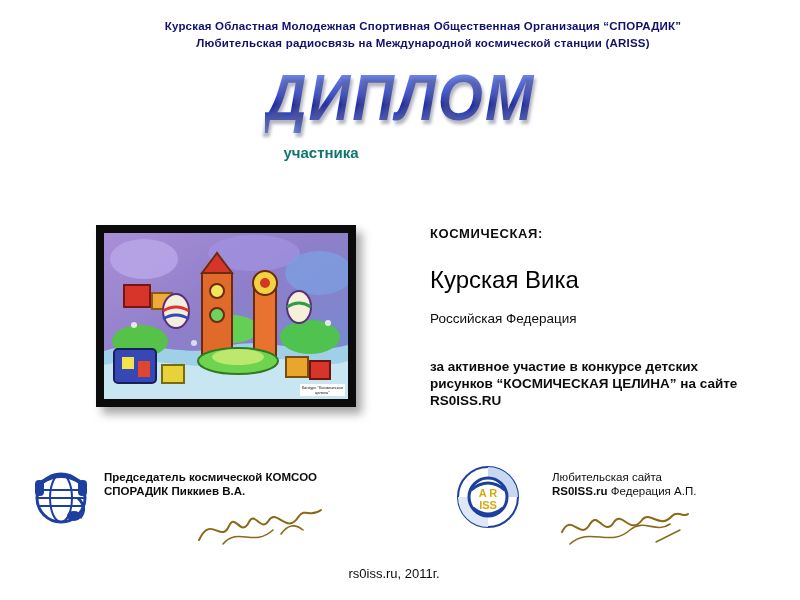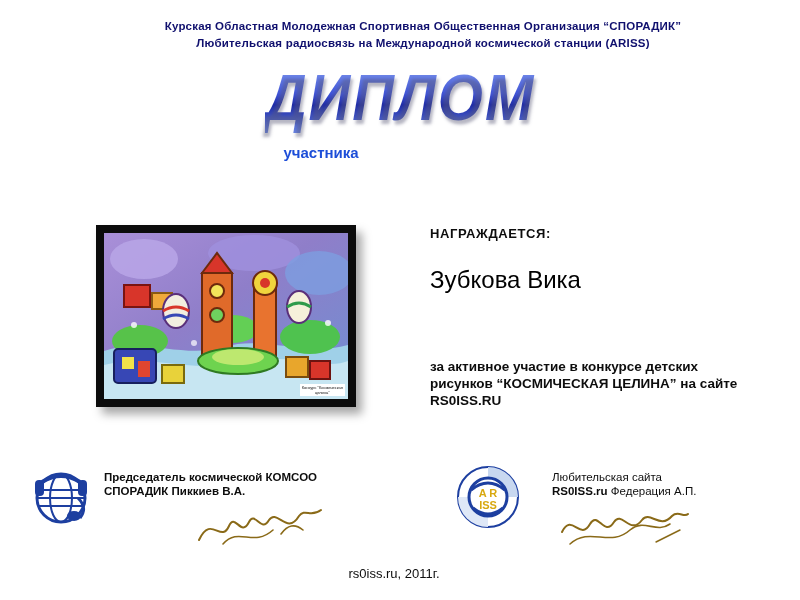--- a/index.html
+++ b/index.html
@@ -62,21 +62,21 @@
     transform: scaleY(1.12);
   }
   .subtitle {
     position: absolute;
     top: 144px;
     left: 0;
     width: 642px;
     text-align: center;
     font-size: 15px;
     font-weight: bold;
-    color: #1d4ed8;
+    color: #0f766e;
   }
 
   
   .art-frame {
     position: absolute;
     left: 96px;
     top: 225px;
     width: 260px;
     height: 182px;
     background: #0b0b0b;
@@ -271,22 +271,23 @@
         <circle cx="224" cy="90" r="3" fill="#ffffff" opacity="0.8"></circle>
         <circle cx="90" cy="110" r="3" fill="#ffffff" opacity="0.7"></circle>
       </svg>
       <div class="art-caption">
         <div>Конкурс "Космическая</div>
         <div>целина"</div>
       </div>
     </div>
   </div>
 
-  <div class="award-label">НАГРАЖДАЕТСЯ:</div>
-  <div class="winner-name">Зубкова Вика</div>
+  <div class="award-label">КОСМИЧЕСКАЯ:</div>
+  <div class="winner-name">Курская Вика</div>
+  <div class="country">Российская Федерация</div>
   <div class="reason">за активное участие в конкурсе детских рисунков “КОСМИЧЕСКАЯ ЦЕЛИНА” на сайте RS0ISS.RU</div>
 
   <div class="sig-left-logo">
     <svg width="66" height="66" viewBox="0 0 66 66" xmlns="http://www.w3.org/2000/svg">
       <circle cx="33" cy="36" r="24" fill="none" stroke="#1d3fa0" stroke-width="3"></circle>
       <ellipse cx="33" cy="36" rx="11" ry="24" fill="none" stroke="#1d3fa0" stroke-width="2"></ellipse>
       <path d="M10,28 H56 M10,44 H56 M9,36 H57" stroke="#1d3fa0" stroke-width="2"></path>
       <path d="M14,20 q19,-12 38,0" stroke="#1d3fa0" stroke-width="4" fill="none"></path>
       <rect x="7" y="18" width="9" height="16" rx="4" fill="#1d3fa0"></rect>
       <rect x="50" y="18" width="9" height="16" rx="4" fill="#1d3fa0"></rect>

